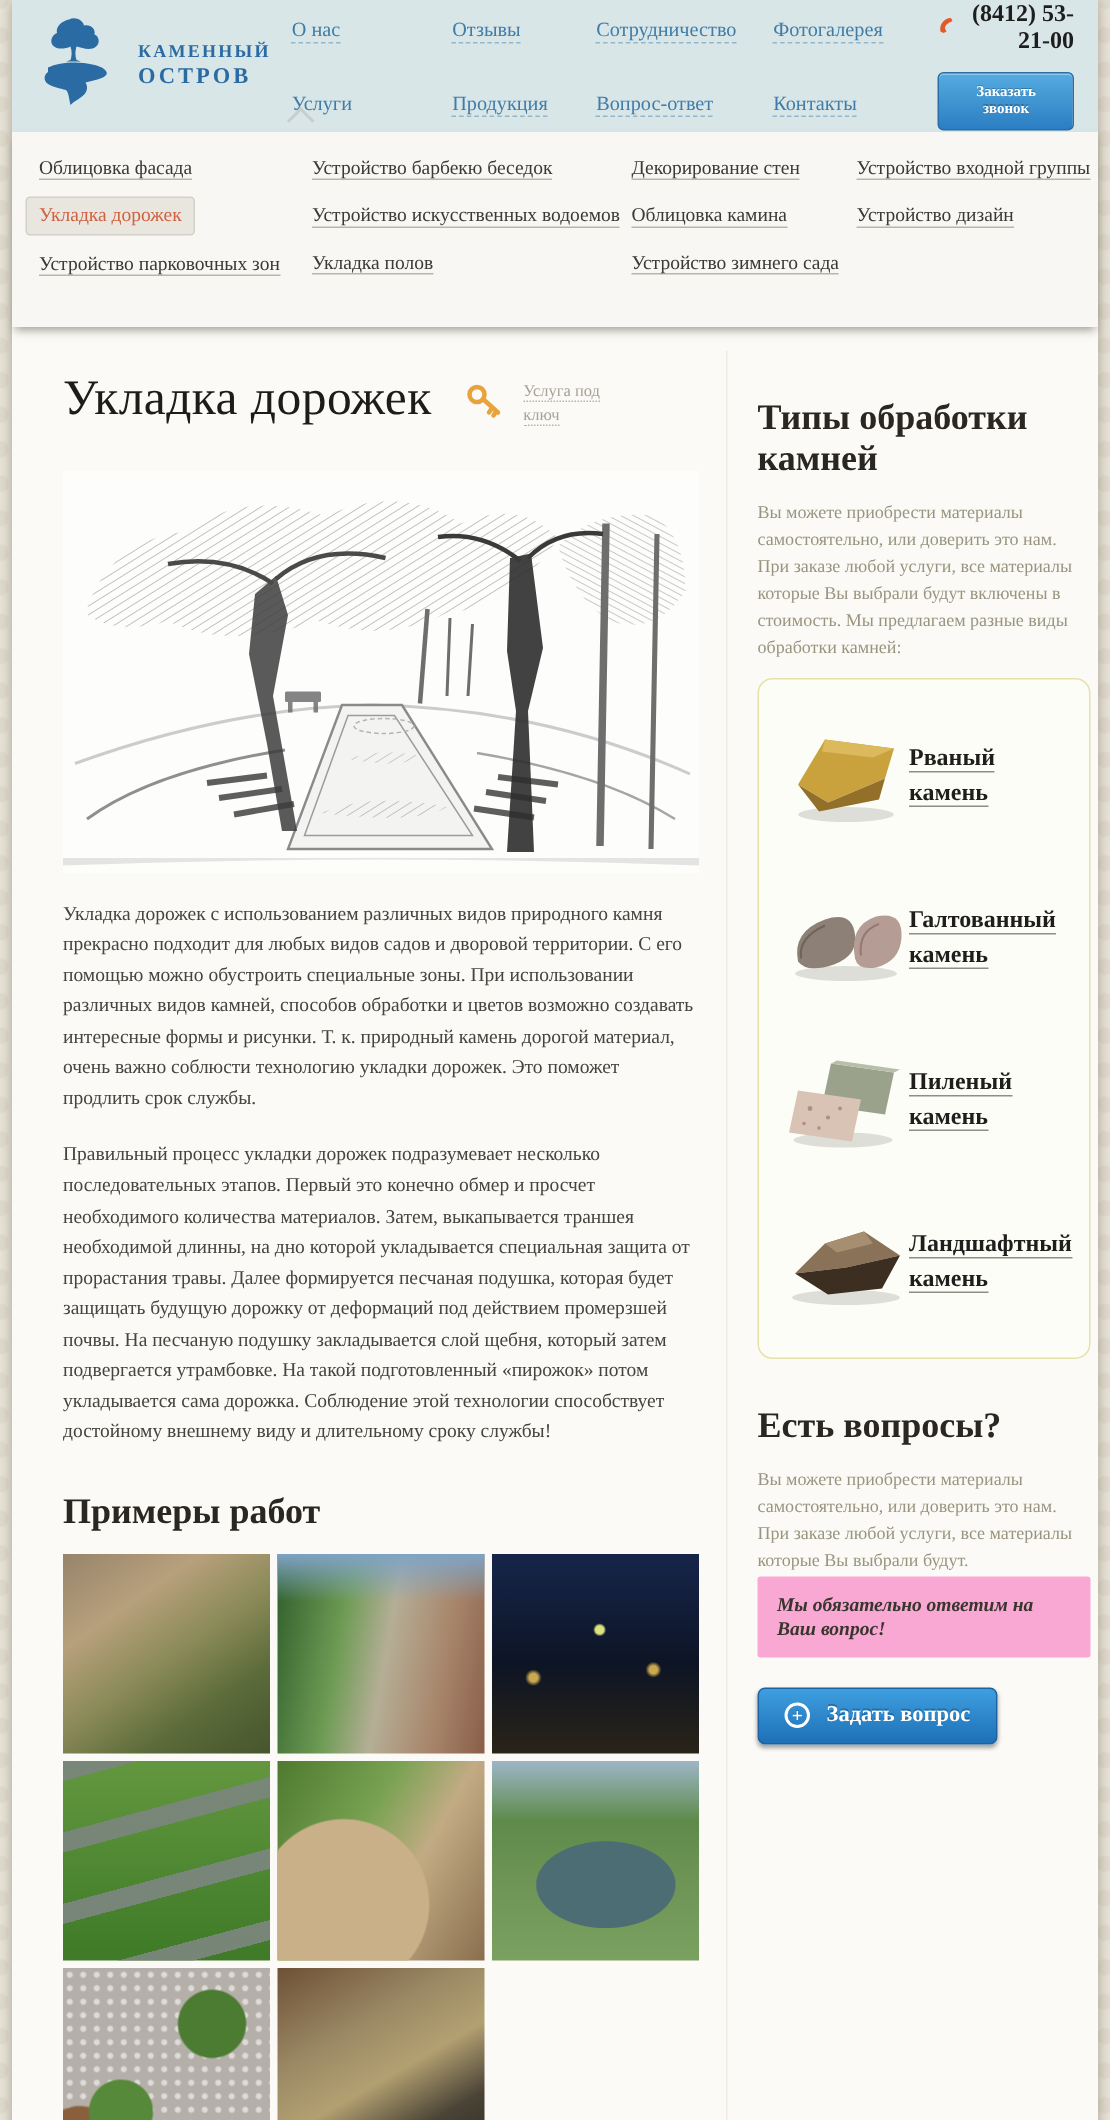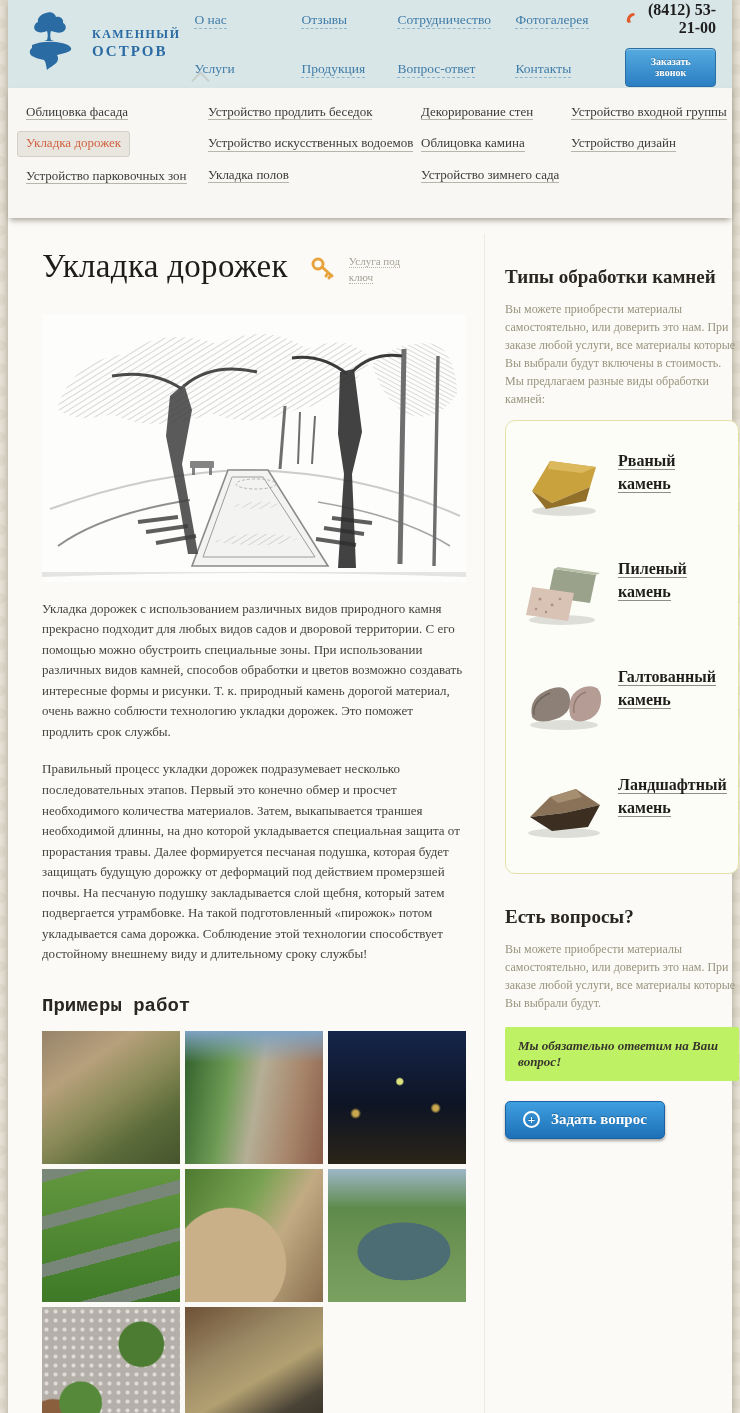--- a/index.html
+++ b/index.html
@@ -39,46 +39,46 @@
   
   .main { display:flex; padding:16px 16px 36px 34px; background:#fbfaf6; }
   .content { width:424px; flex-shrink:0; }
   .title-row { display:flex; align-items:center; margin-top:14px; }
   .page-title { font-size:33px; font-weight:normal; color:#1d1c1a; letter-spacing:.3px; }
   .turnkey { display:flex; align-items:center; gap:13px; margin-left:22px; margin-top:6px; cursor:pointer; }
   .turnkey-text { font-size:11px; color:#a6a298; width:64px; line-height:1.45; }
   .turnkey-text span { border-bottom:1px dotted #b6b2a8; }
   .sketch-wrap { margin-top:28px; width:424px; height:268px; background:#fdfdfc; }
   .body-text { font-size:13px; line-height:1.58; color:#45443f; margin-top:17px; }
-  .gallery-heading, .side-heading { font-size:19px; font-weight:bold; color:#2a2723; }
-  .gallery-heading { margin-top:30px;font-family:Liberation Mono, monospace; }
+  .gallery-heading, .side-heading { font-size:24px; font-weight:bold; color:#2a2723; }
+  .gallery-heading { margin-top:30px; }
   .gallery { margin-top:14px; display:grid; grid-template-columns:repeat(3,1fr); gap:5px; }
   .gal-item { height:133px; cursor:pointer; }
 
   
   .ph1 { background:linear-gradient(145deg,#97846a 0%,#b7a07c 28%,#8a8a58 52%,#5c6b3a 74%,#46552c 100%); }
   .ph2 { background:linear-gradient(180deg,#7fa3c4 0%,rgba(127,163,196,0) 24%),linear-gradient(100deg,#2e5d2a 0%,#6e9c55 32%,#b5ae96 52%,#a8876c 76%,#8a5e49 100%); }
   .ph3 { background:radial-gradient(circle at 52% 38%,#dce27e 0 2.5%,transparent 4%),radial-gradient(circle at 20% 62%,#c9a84e 0 2%,transparent 4%),radial-gradient(circle at 78% 58%,#c9a84e 0 2%,transparent 4%),linear-gradient(180deg,#16254a 0%,#0d1424 55%,#2a2418 100%); }
   .ph4 { background:repeating-linear-gradient(165deg,rgba(122,134,124,.95) 0 13px,transparent 13px 46px),linear-gradient(180deg,#63973f,#3e7a27); }
   .ph5 { background:radial-gradient(circle at 32% 72%,#c9b089 0 42%,transparent 43%),linear-gradient(120deg,#4e7a30 0%,#78a251 38%,#c2ab84 62%,#8a6f4e 100%); }
   .ph6 { background:radial-gradient(ellipse 34% 22% at 55% 62%,#4d6d74 0 98%,transparent 100%),linear-gradient(180deg,#9db6c7 0%,#5e8a4a 30%,#6f9556 62%,#7ba161 100%); }
   .ph7 { background:radial-gradient(circle at 72% 28%,#4c7c31 0 16%,transparent 17%),radial-gradient(circle at 28% 72%,#568a3a 0 15%,transparent 16%),radial-gradient(circle at 8% 88%,#8a5f3e 0 14%,transparent 15%),radial-gradient(rgba(255,255,255,.55) 1.5px,transparent 2.5px),#b5afa9; background-size:auto,auto,auto,9px 9px,auto; }
   .ph8 { background:linear-gradient(150deg,#6e5136 0%,#9c8a66 34%,#b3a071 54%,#4a4336 76%,#2c2820 100%); }
 
   
   .sidebar { flex:1; margin-left:18px; border-left:1px solid #edebe2; padding-left:20px; }
   .side-heading { margin-top:32px; }
   .side-intro { margin-top:12px; font-size:12px; line-height:1.5; color:#98947f; }
   .stones-box { margin-top:12px; border:1px solid #e5e1a8; border-radius:10px; background:#fdfdf8; padding:28px 16px; display:flex; flex-direction:column; gap:36px; }
-  .stone-item { display:flex; gap:12px; text-decoration:none; cursor:pointer; }
+  .stone-item { display:flex; align-items:center; text-decoration:none; cursor:pointer; }
   .stone-thumb { width:84px; height:72px; flex-shrink:0; }
   .stone-label { font-size:16px; font-weight:bold; color:#1f1e1c; width:104px; line-height:1.45; }
   .stone-label span { border-bottom:1px solid #8f8d88; }
   .q-text { margin-top:12px; font-size:12px; line-height:1.5; color:#98947f; }
-  .q-highlight { margin-top:15px; background:#bef264; border-radius:2px; padding:11px 13px; font-size:13px; font-style:italic; font-weight:bold; color:#38352d; }
+  .q-highlight { margin-top:2px; background:#f9a8d4; border-radius:2px; padding:11px 13px; font-size:13px; font-style:italic; font-weight:bold; color:#38352d; }
   .ask-btn { margin-top:20px; display:inline-flex; align-items:center; gap:11px; padding:9px 17px 10px; font-family:inherit; font-size:15px; font-weight:bold; color:#fff;
     background:linear-gradient(#3e9fdf,#1e70b7); border:1px solid #1a62a2; border-radius:5px; cursor:pointer; box-shadow:0 2px 3px rgba(0,0,0,.35); text-shadow:0 -1px 0 rgba(0,0,0,.25); }
   .plus-circle { width:17px; height:17px; border:2px solid #fff; border-radius:50%; display:inline-flex; align-items:center; justify-content:center; font-size:13px; line-height:1; font-weight:bold; }
 </style>
 </head>
 <body>
 
 <div class="page">
 
   <div class="header">
@@ -122,21 +122,21 @@
     </div>
   </div>
 
   <div class="submenu">
     <div class="sub-col sub-col1">
       <a class="sub-item">Облицовка фасада</a>
       <a class="sub-item active">Укладка дорожек</a>
       <a class="sub-item">Устройство парковочных зон</a>
     </div>
     <div class="sub-col sub-col2">
-      <a class="sub-item">Устройство продлить беседок</a>
+      <a class="sub-item">Устройство барбекю беседок</a>
       <a class="sub-item">Устройство искусственных водоемов</a>
       <a class="sub-item">Укладка полов</a>
     </div>
     <div class="sub-col sub-col3">
       <a class="sub-item">Декорирование стен</a>
       <a class="sub-item">Облицовка камина</a>
       <a class="sub-item">Устройство зимнего сада</a>
     </div>
     <div class="sub-col sub-col4">
       <a class="sub-item">Устройство входной группы</a>
@@ -242,52 +242,52 @@
         <a class="stone-item">
           <span class="stone-thumb" title="torn-stone">
             <svg width="84" height="72" viewBox="0 0 84 72">
               <ellipse cx="42" cy="62" rx="32" ry="5" fill="rgba(0,0,0,.12)"></ellipse>
               <polygon points="10,42 28,12 74,18 68,38 30,54" fill="#c9a23e"></polygon>
               <polygon points="10,42 30,54 68,38 64,52 24,60" fill="#93702a"></polygon>
               <polygon points="28,12 74,18 60,24 26,20" fill="#dcb95c"></polygon>
             </svg>
           </span>
           <span class="stone-label"><span>Рваный камень</span></span>
+        </a>
+        <a class="stone-item">
+          <span class="stone-thumb" title="tumbled-stone">
+            <svg width="84" height="72" viewBox="0 0 84 72">
+              <ellipse cx="42" cy="60" rx="34" ry="5" fill="rgba(0,0,0,.12)"></ellipse>
+              <path d="M10 52 Q6 32 28 24 Q46 18 48 34 Q50 48 34 54 Q16 60 10 52 Z" fill="#8d8076"></path>
+              <path d="M12 50 Q10 36 28 28" stroke="#6e645c" stroke-width="1.4" fill="none"></path>
+              <path d="M48 50 Q44 28 62 22 Q80 18 79 36 Q78 52 62 56 Q50 58 48 50 Z" fill="#b59d96"></path>
+              <path d="M52 48 Q50 32 64 27" stroke="#937a73" stroke-width="1.4" fill="none"></path>
+            </svg>
+          </span>
+          <span class="stone-label"><span>Галтованный камень</span></span>
         </a>
         <a class="stone-item">
           <span class="stone-thumb" title="sawn-stone">
             <svg width="84" height="72" viewBox="0 0 84 72">
               <ellipse cx="40" cy="63" rx="33" ry="5" fill="rgba(0,0,0,.12)"></ellipse>
               <polygon points="32,12 74,18 68,46 26,40" fill="#9aa28c"></polygon>
               <polygon points="32,12 36,10 78,16 74,18" fill="#b8bfa8"></polygon>
               <polygon points="10,30 52,36 46,64 4,58" fill="#d9c3b4"></polygon>
               <g fill="#b08f85">
                   <circle cx="18" cy="42" r="1.6"></circle>
                   <circle cx="30" cy="48" r="1.4"></circle>
                   <circle cx="24" cy="55" r="1.2"></circle>
                   <circle cx="38" cy="42" r="1.3"></circle>
                   <circle cx="14" cy="52" r="1.2"></circle>
                 </g>
             </svg>
           </span>
           <span class="stone-label"><span>Пиленый камень</span></span>
         </a>
         <a class="stone-item">
-          <span class="stone-thumb" title="tumbled-stone">
-            <svg width="84" height="72" viewBox="0 0 84 72">
-              <ellipse cx="42" cy="60" rx="34" ry="5" fill="rgba(0,0,0,.12)"></ellipse>
-              <path d="M10 52 Q6 32 28 24 Q46 18 48 34 Q50 48 34 54 Q16 60 10 52 Z" fill="#8d8076"></path>
-              <path d="M12 50 Q10 36 28 28" stroke="#6e645c" stroke-width="1.4" fill="none"></path>
-              <path d="M48 50 Q44 28 62 22 Q80 18 79 36 Q78 52 62 56 Q50 58 48 50 Z" fill="#b59d96"></path>
-              <path d="M52 48 Q50 32 64 27" stroke="#937a73" stroke-width="1.4" fill="none"></path>
-            </svg>
-          </span>
-          <span class="stone-label"><span>Галтованный камень</span></span>
-        </a>
-        <a class="stone-item">
           <span class="stone-thumb" title="landscape-stone">
             <svg width="84" height="72" viewBox="0 0 84 72">
               <ellipse cx="42" cy="60" rx="36" ry="5" fill="rgba(0,0,0,.12)"></ellipse>
               <polygon points="8,44 28,24 54,16 78,32 42,40" fill="#8a7258"></polygon>
               <polygon points="8,44 42,40 78,32 66,54 30,58" fill="#3c2f22"></polygon>
               <polygon points="28,24 54,16 60,24 36,30" fill="#a68f70"></polygon>
             </svg>
           </span>
           <span class="stone-label"><span>Ландшафтный камень</span></span>
         </a>

